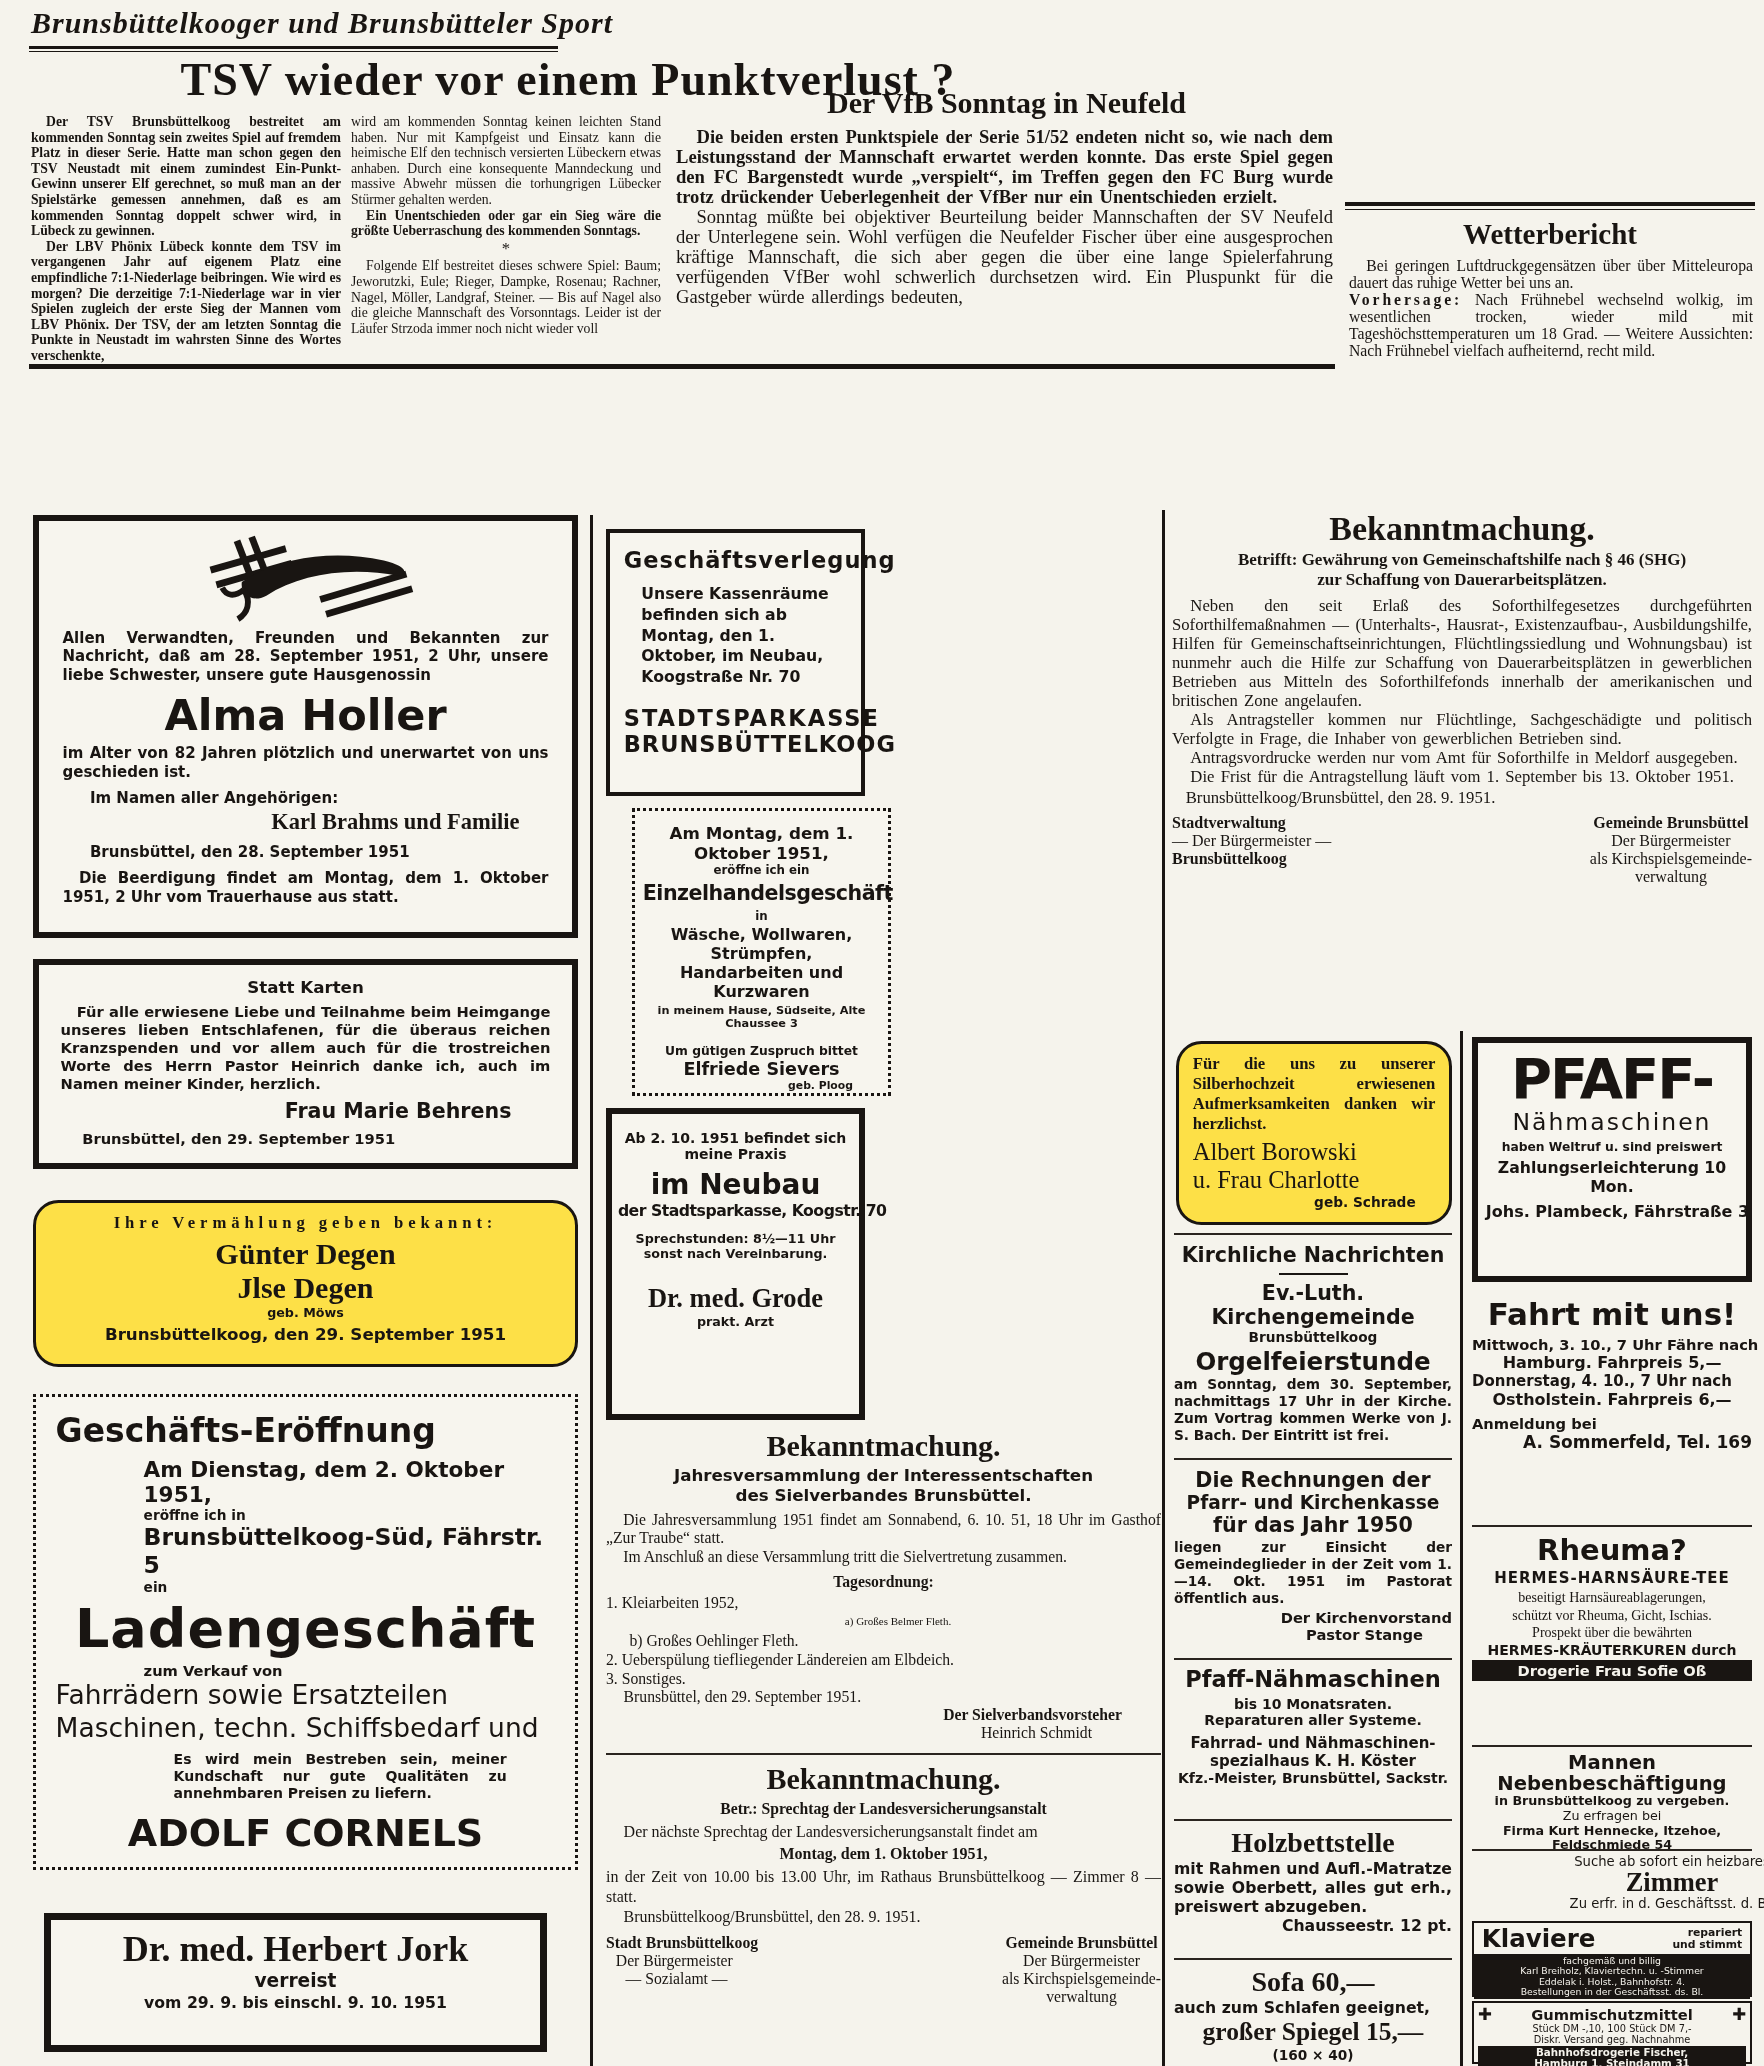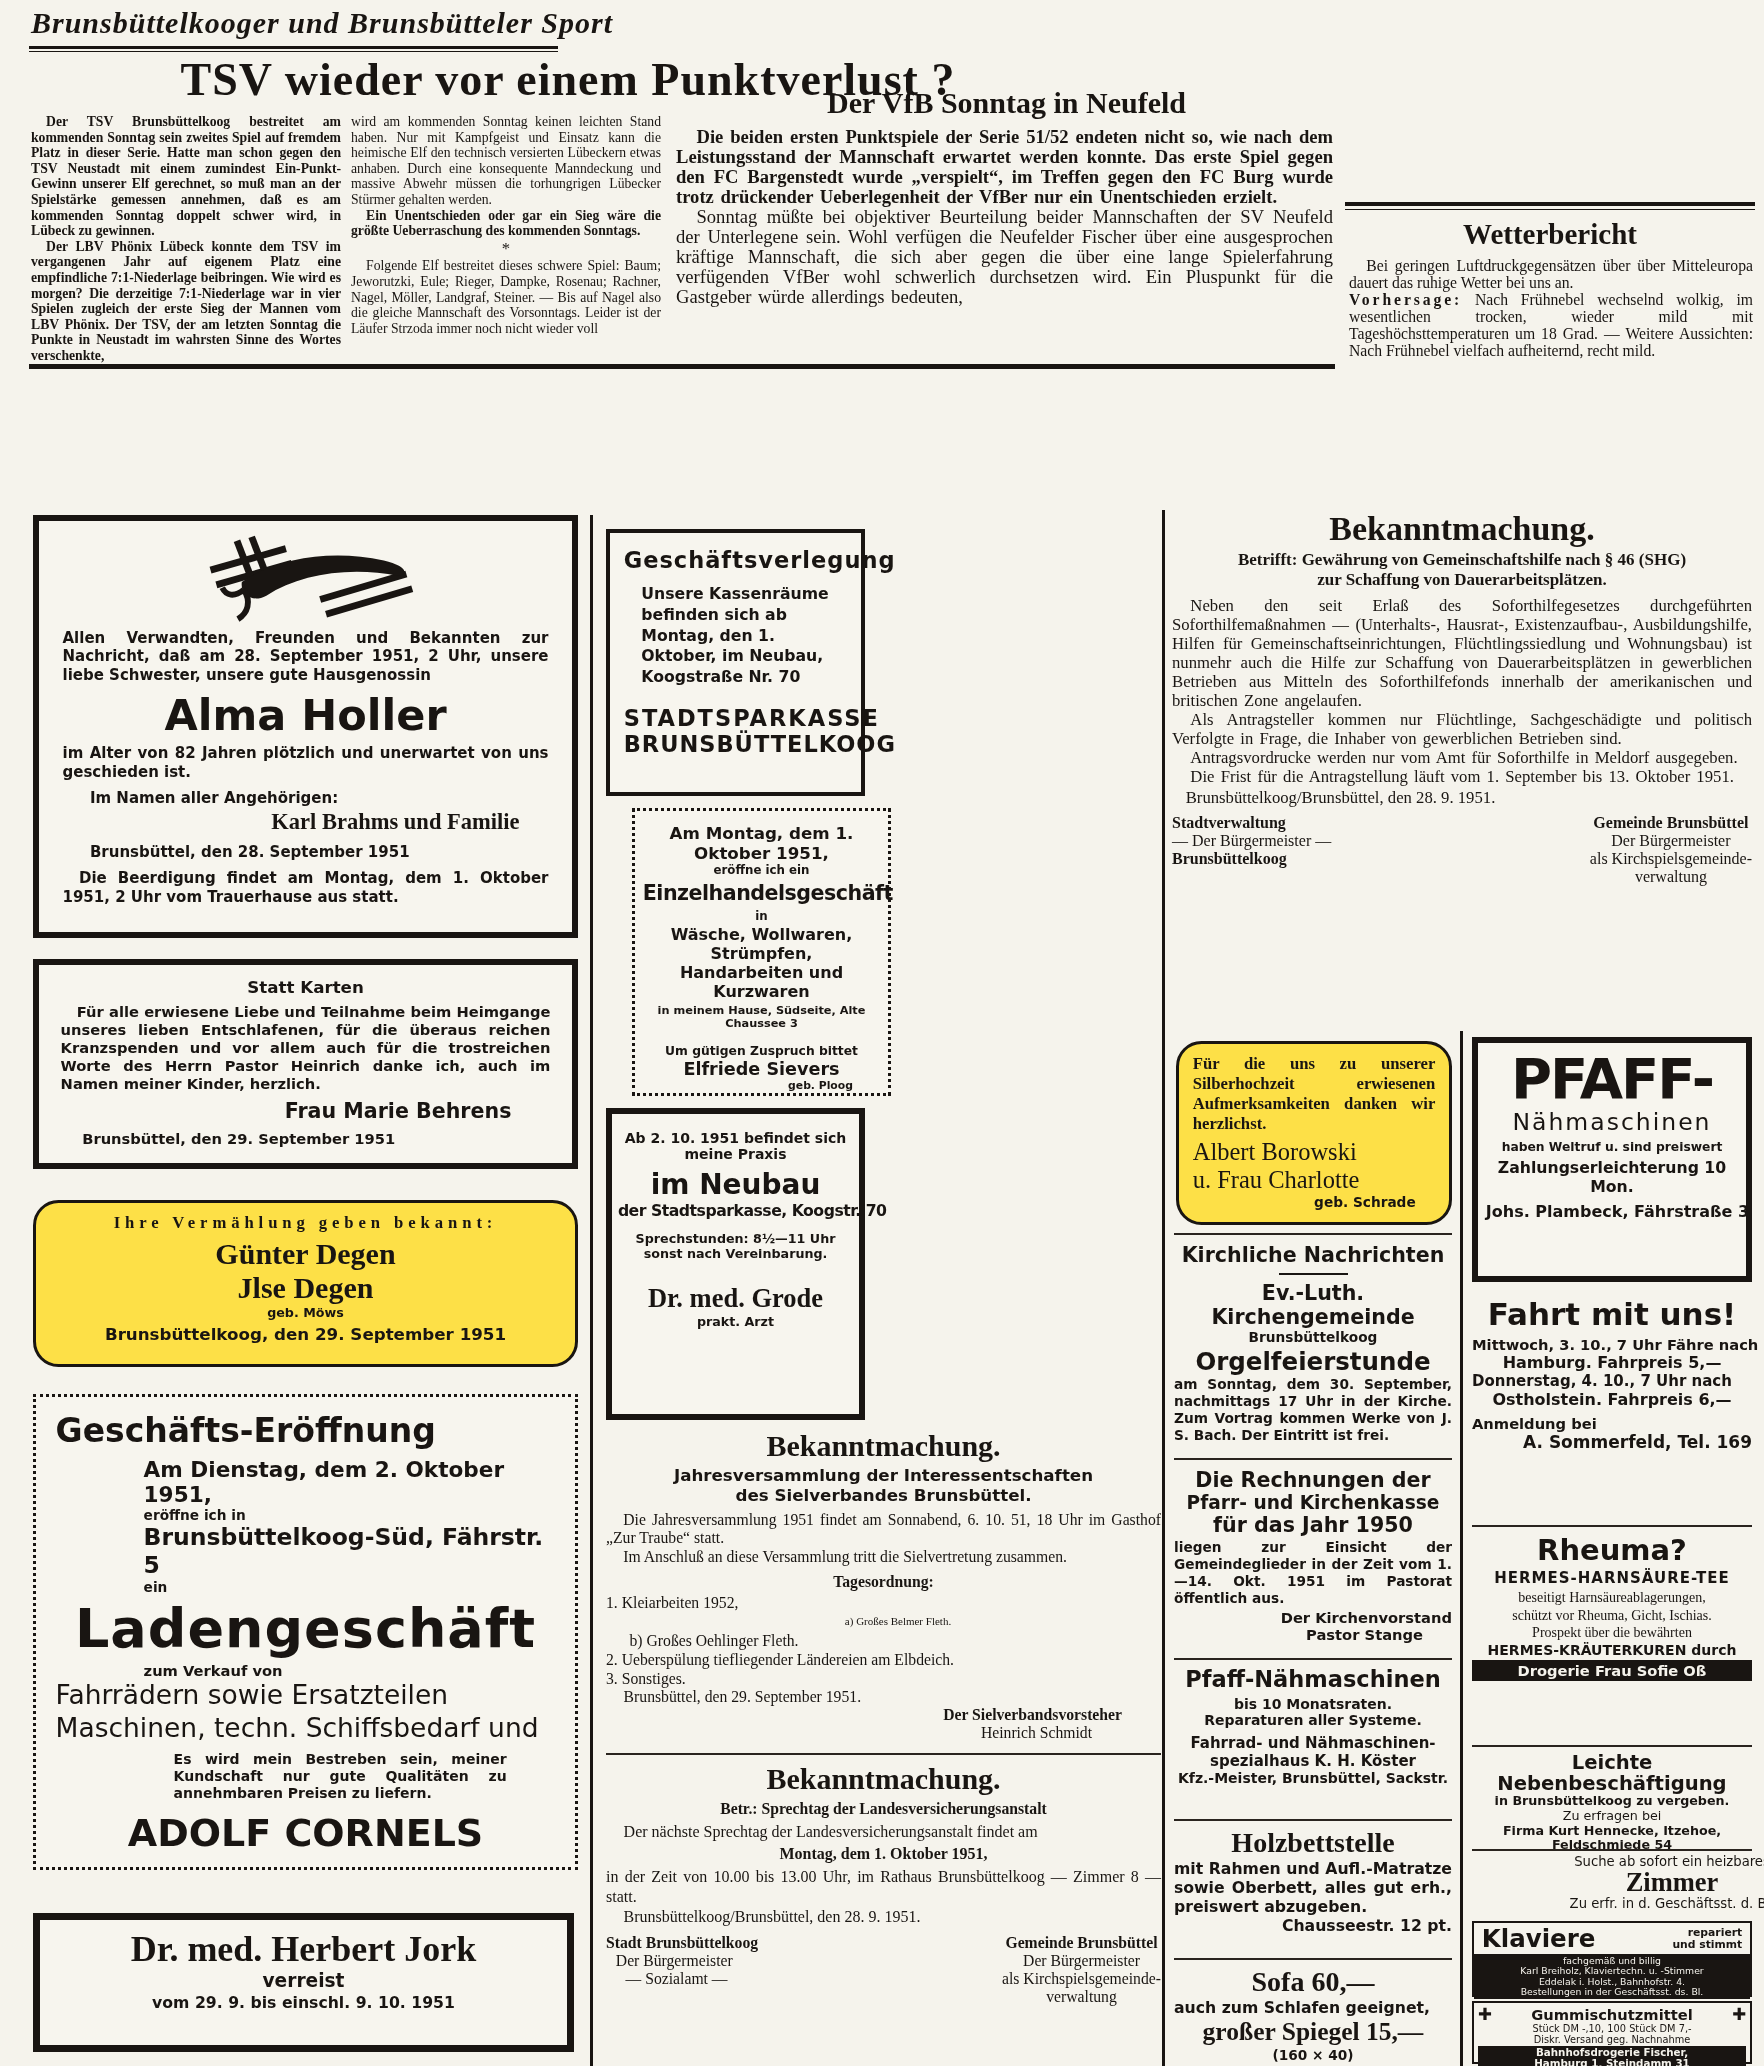--- a/index.html
+++ b/index.html
@@ -118,21 +118,21 @@
     <p class="b" style="font-size:23.5px;margin-left:88px;">Brunsbüttelkoog-Süd, Fährstr. 5</p>
     <p class="b" style="font-size:13.7px;margin-left:88px;">ein</p>
     <p class="b ctr" style="font-size:54px;letter-spacing:1px;margin:2px 0;">Ladengeschäft</p>
     <p class="b" style="font-size:14.7px;margin-left:88px;">zum Verkauf von</p>
     <p style="font-size:26.5px;">Fahrrädern sowie Ersatzteilen</p>
     <p style="font-size:26.5px;margin-top:2px;">Maschinen, techn. Schiffsbedarf und</p>
     <p class="b jt" style="font-size:14px;line-height:16.7px;margin:7.8px 0 0 118px;width:333px;">Es wird mein Bestreben sein, meiner Kundschaft nur gute Qualitäten zu annehmbaren Preisen zu liefern.</p>
     <p class="b ctr" style="font-size:38px;margin-top:9.8px;">ADOLF CORNELS</p>
   </div>
 
-  <div class="box ser ctr" style="left:33px;top:1913px;width:541px;height:139px;border-width:7.8px;padding:7.8px;">
+  <div class="box ser ctr" style="left:44px;top:1913px;width:503px;height:139px;border-width:7.8px;padding:7.8px;">
     <p class="b" style="font-size:36px;">Dr. med. Herbert Jork</p>
     <p class="b san" style="font-size:18.6px;">verreist</p>
     <p class="b san" style="font-size:15.7px;margin-top:2px;">vom 29. 9. bis einschl. 9. 10. 1951</p>
   </div>
 
   <div class="box san" style="left:606px;top:529px;width:259px;height:267px;border-width:4.9px;padding:13.7px 13.7px;">
     <p class="b" style="font-size:22.5px;letter-spacing:1px;">Geschäftsverlegung</p>
     <p class="b" style="font-size:15.7px;line-height:20.6px;margin:11.8px 0 0 17.6px;">Unsere Kassenräume befinden sich ab Montag, den 1. Oktober, im Neubau, Koogstraße Nr. 70</p>
     <p class="b ctr" style="font-size:22.5px;letter-spacing:2px;margin-top:17.6px;">STADTSPARKASSE</p>
     <p class="b ctr" style="font-size:22.5px;letter-spacing:1px;">BRUNSBÜTTELKOOG</p>
@@ -305,21 +305,21 @@
     <p class="b nw" style="font-size:15px;letter-spacing:1px;margin-top:2px;">HERMES-HARNSÄURE-TEE</p>
     <p class="ser" style="font-size:14px;line-height:17.6px;margin-top:2px;">beseitigt Harnsäureablagerungen,</p>
     <p class="ser" style="font-size:14px;line-height:17.6px;">schützt vor Rheuma, Gicht, Ischias.</p>
     <p class="ser" style="font-size:14px;line-height:17.6px;">Prospekt über die bewährten</p>
     <p class="b" style="font-size:14px;">HERMES-KRÄUTERKUREN durch</p>
     <p class="b invert" style="font-size:14.7px;padding:2px 0;margin-top:2px;">Drogerie Frau Sofie Oß</p>
   </div>
 
   <div class="thinrule" style="left:1472px;top:1745px;width:280px;"></div>
   <div class="abs san ctr" style="left:1472px;top:1753px;width:280px;">
-    <p class="b" style="font-size:19.6px;line-height:20.6px;">Leichte</p>
+    <p class="b" style="font-size:19.6px;line-height:20.6px;">Mannen</p>
     <p class="b" style="font-size:19.6px;line-height:20.6px;">Nebenbeschäftigung</p>
     <p class="b" style="font-size:12.7px;line-height:14.7px;">in Brunsbüttelkoog zu vergeben.</p>
     <p style="font-size:12.7px;line-height:14.7px;">Zu erfragen bei</p>
     <p class="b" style="font-size:12.7px;line-height:14.7px;">Firma Kurt Hennecke, Itzehoe,</p>
     <p class="b" style="font-size:12.7px;line-height:14.7px;">Feldschmiede 54</p>
   </div>
 
   <div class="thinrule" style="left:1472px;top:1849px;width:280px;"></div>
   <div class="abs san ctr" style="left:1532px;top:1854px;width:280px;">
     <p style="font-size:13.2px;">Suche ab sofort ein heizbares</p>

